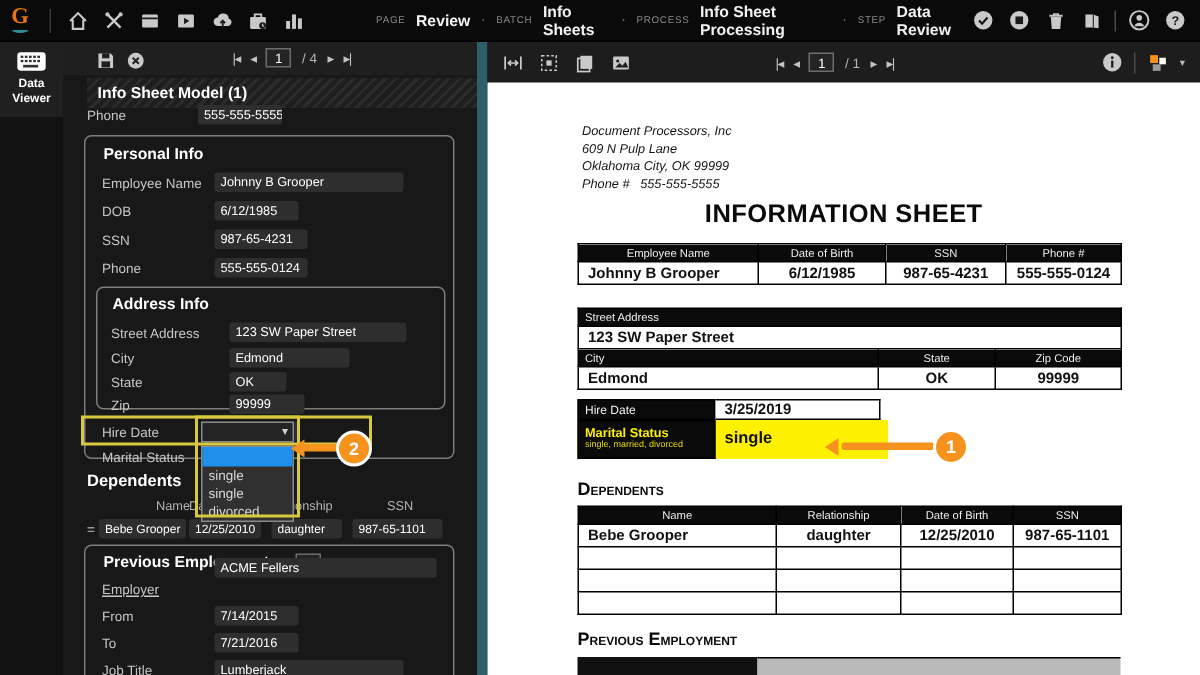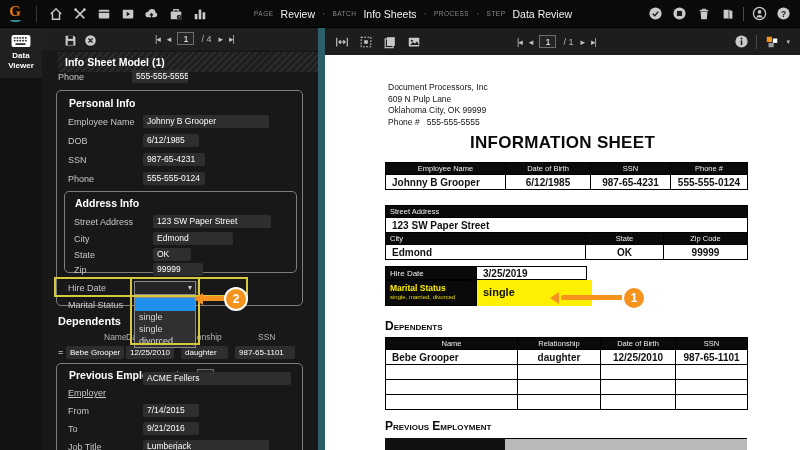--- a/index.html
+++ b/index.html
@@ -10,21 +10,21 @@
   
   .header { height:28px; background:#0a0a0a; display:flex; align-items:center; border-bottom:1px solid #000; }
   .logo { width:30px; display:flex; flex-direction:column; align-items:center; justify-content:center; }
   .logo .g { color:#e87511; font-family:"Liberation Serif", serif; font-weight:bold; font-size:15px; line-height:13px; }
   .logo .swoosh { width:11px; height:4px; border-bottom:2px solid #2c8f96; border-radius:50%; }
   .hdr-div { width:1px; height:16px; background:#3a3a3a; margin:0 6px; }
   .hdr-icons { display:flex; align-items:center; gap:7px; margin-left:4px; color:#c9c9c9; }
   .icon-btn { display:inline-flex; align-items:center; justify-content:center; width:17px; height:17px; color:#c9c9c9; }
   .breadcrumb { display:flex; align-items:center; gap:7px; margin-left:46px; }
   .bc-prefix { font-size:6.5px; color:#8a8a8a; letter-spacing:.5px; }
-  .bc-label { font-size:10.5px; font-weight:normal; color:#f2f2f2; }
+  .bc-label { font-size:10.5px; font-weight:bold; color:#f2f2f2; }
   .bc-sep { color:#777; font-size:10px; }
   .hdr-right { margin-left:auto; display:flex; align-items:center; gap:7px; margin-right:8px; color:#d6d6d6; }
 
   
   .main { display:flex; height:422px; }
   .activity-bar { width:42px; background:#121212; }
   .activity-item { padding:6px 2px 7px; background:#202020; display:flex; flex-direction:column; align-items:center; gap:3px; }
   .activity-item .lbl { font-size:8px; font-weight:bold; color:#fff; text-align:center; line-height:1.25; }
 
   .data-panel { width:276px; background:#181818; position:relative; overflow:hidden; }
@@ -74,21 +74,21 @@
   
   .viewer { flex:1; display:flex; flex-direction:column; position:relative; }
   .viewer-toolbar { height:27px; background:#1d1d1d; position:relative; color:#c9c9c9; }
   .vt-left { position:absolute; left:8px; top:5px; display:flex; gap:7px; }
   .vt-right { position:absolute; right:10px; top:5px; display:flex; gap:6px; align-items:center; }
   .vt-div { width:1px; height:14px; background:#4a4a4a; }
   .caret { font-size:7px; color:#bdbdbd; }
 
   .doc { flex:1; background:#fff; position:relative; overflow:hidden; color:#111; }
   .doc-company { position:absolute; left:63px; top:27px; font-size:8.5px; line-height:1.38; color:#151515; }
-  .doc-company span { display:block; white-space:pre; }
+  .doc-company span { display:block; white-space:pre;font-style:italic; }
   .doc-title { position:absolute; left:0; right:0; top:78px; text-align:center; font-size:17px;
     font-weight:bold; letter-spacing:.3px; color:#0a0a0a; }
   table.dt { position:absolute; border-collapse:collapse; table-layout:fixed; }
   .dt td { border:1px solid #000; overflow:hidden; white-space:nowrap; }
   .dt .th { background:#0a0a0a; color:#eee; font-size:7.5px; text-align:center; height:12px; font-weight:normal; }
   .dt .tv { font-size:10px; font-weight:bold; height:15px; text-align:center; }
   .dt .tv-l { text-align:left; padding-left:6px; }
 
   .hire-tbl { position:absolute; left:60px; top:211px; }
   .hire-row { display:flex; }
@@ -164,20 +164,21 @@
       </span>
   </div>
   <div class="breadcrumb">
     <span class="bc-prefix">PAGE</span>
     <span class="bc-label">Review</span>
     <span class="bc-sep">·</span>
     <span class="bc-prefix">BATCH</span>
     <span class="bc-label">Info Sheets</span>
     <span class="bc-sep">·</span>
     <span class="bc-prefix">PROCESS</span>
+    <span class="bc-label">Info Sheet Processing</span>
     <span class="bc-sep">·</span>
     <span class="bc-prefix">STEP</span>
     <span class="bc-label">Data Review</span>
   </div>
   <div class="hdr-right">
     <span class="icon-btn">
         <svg viewBox="0 0 16 16" width="15" height="15">
           <circle cx="8" cy="8" r="6.5" fill="currentColor"></circle>
           <path d="M5 8.2 7.2 10.4 11 6" fill="none" stroke="#1a1a1a" stroke-width="1.6"></path>
         </svg>
@@ -336,21 +337,21 @@
         <span class="pg-box">1</span>
         <span>/ 3</span>
         <span class="pg-arrow">▸</span>
         <span class="pg-arrow">▸|</span>
       </div>
       <span class="f-label" style="left:11px; top:24px;text-decoration:underline;">Employer</span>
       <span class="f-input" style="left:86px; top:8px; width:148px;">ACME Fellers</span>
       <span class="f-label" style="left:11px; top:42px;">From</span>
       <span class="f-input" style="left:86px; top:40px; width:56px;">7/14/2015</span>
       <span class="f-label" style="left:11px; top:60px;">To</span>
-      <span class="f-input" style="left:86px; top:58px; width:56px;">9/21/2016</span>
+      <span class="f-input" style="left:86px; top:58px; width:56px;">7/21/2016</span>
       <span class="f-label" style="left:11px; top:78px;">Job Title</span>
       <span class="f-input" style="left:86px; top:76px; width:126px;">Lumberjack</span>
     </div>
   </div>
 
   <div class="teal-strip"></div>
 
   <div class="viewer">
     <div class="viewer-toolbar">
       <div class="vt-left">

